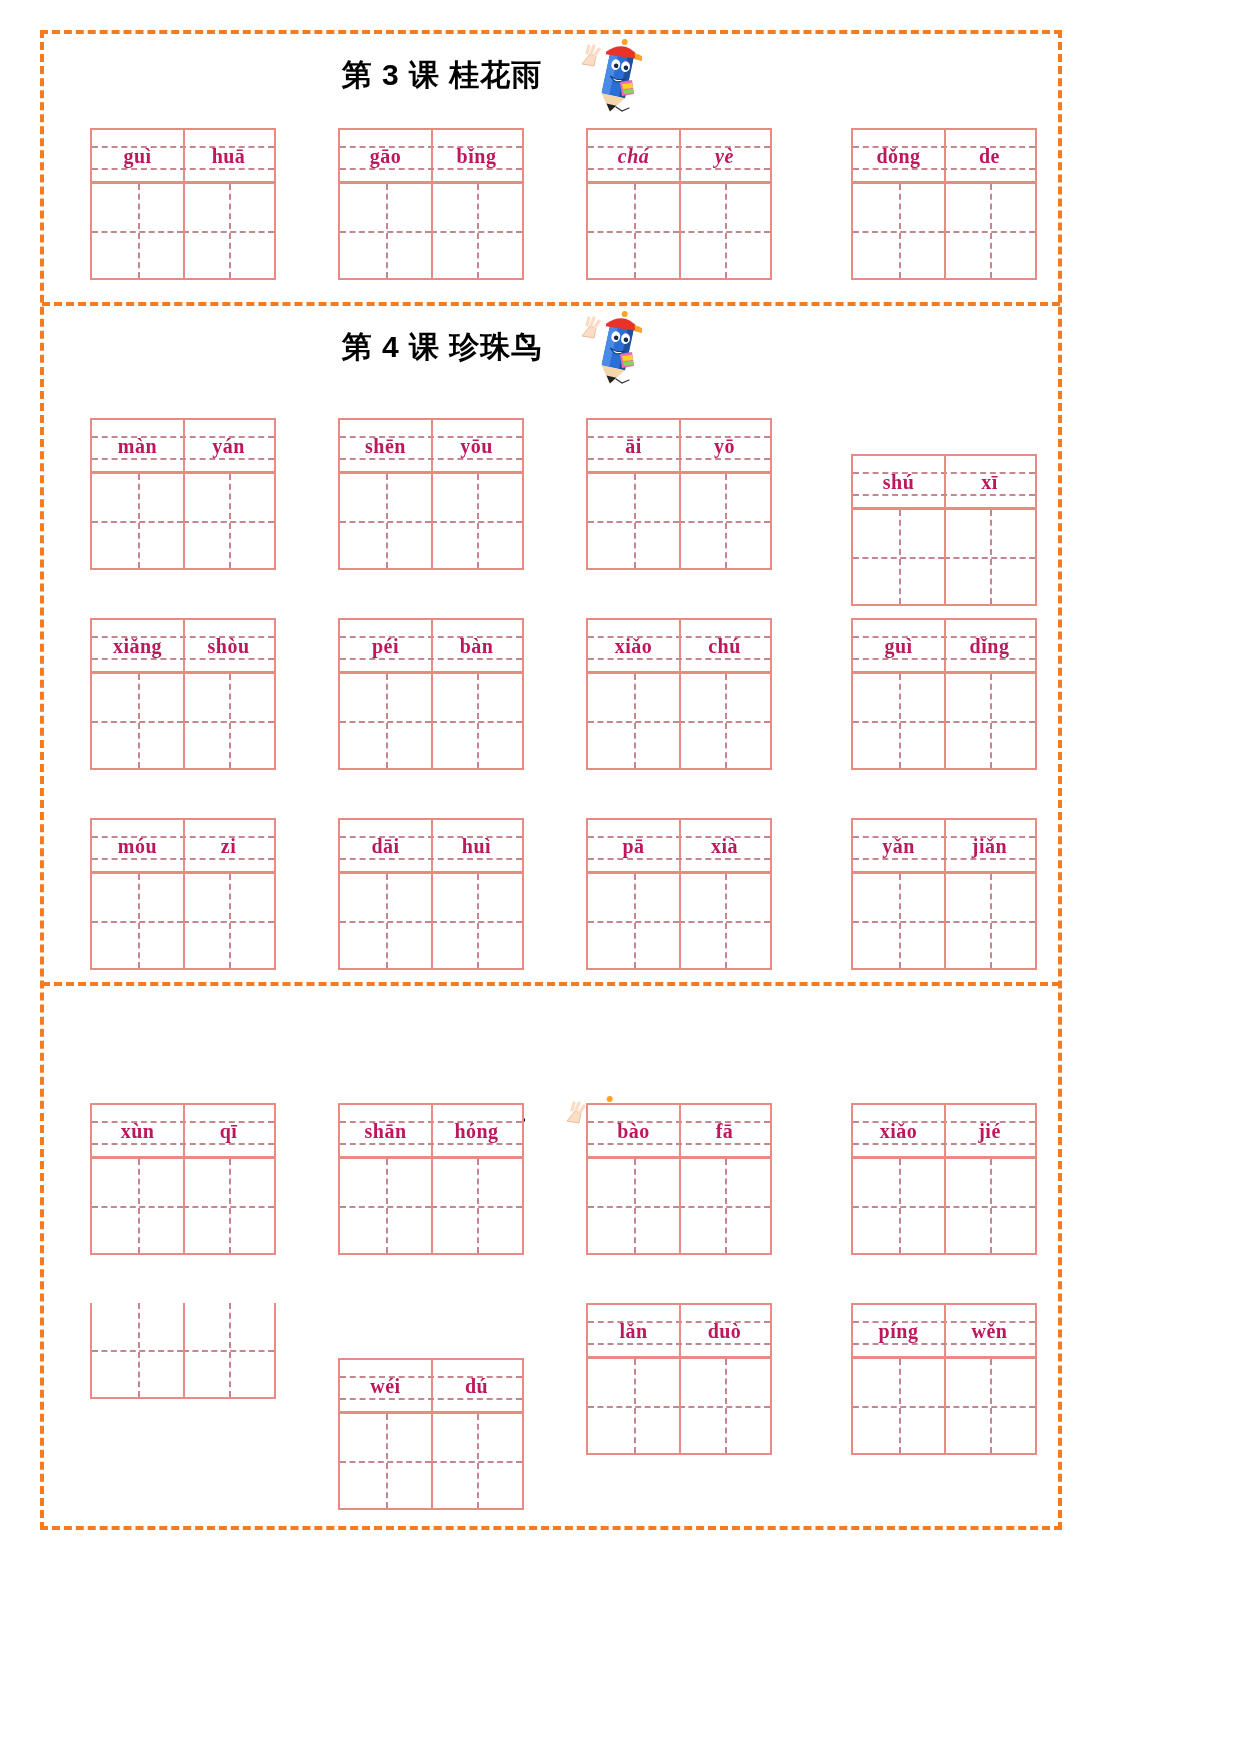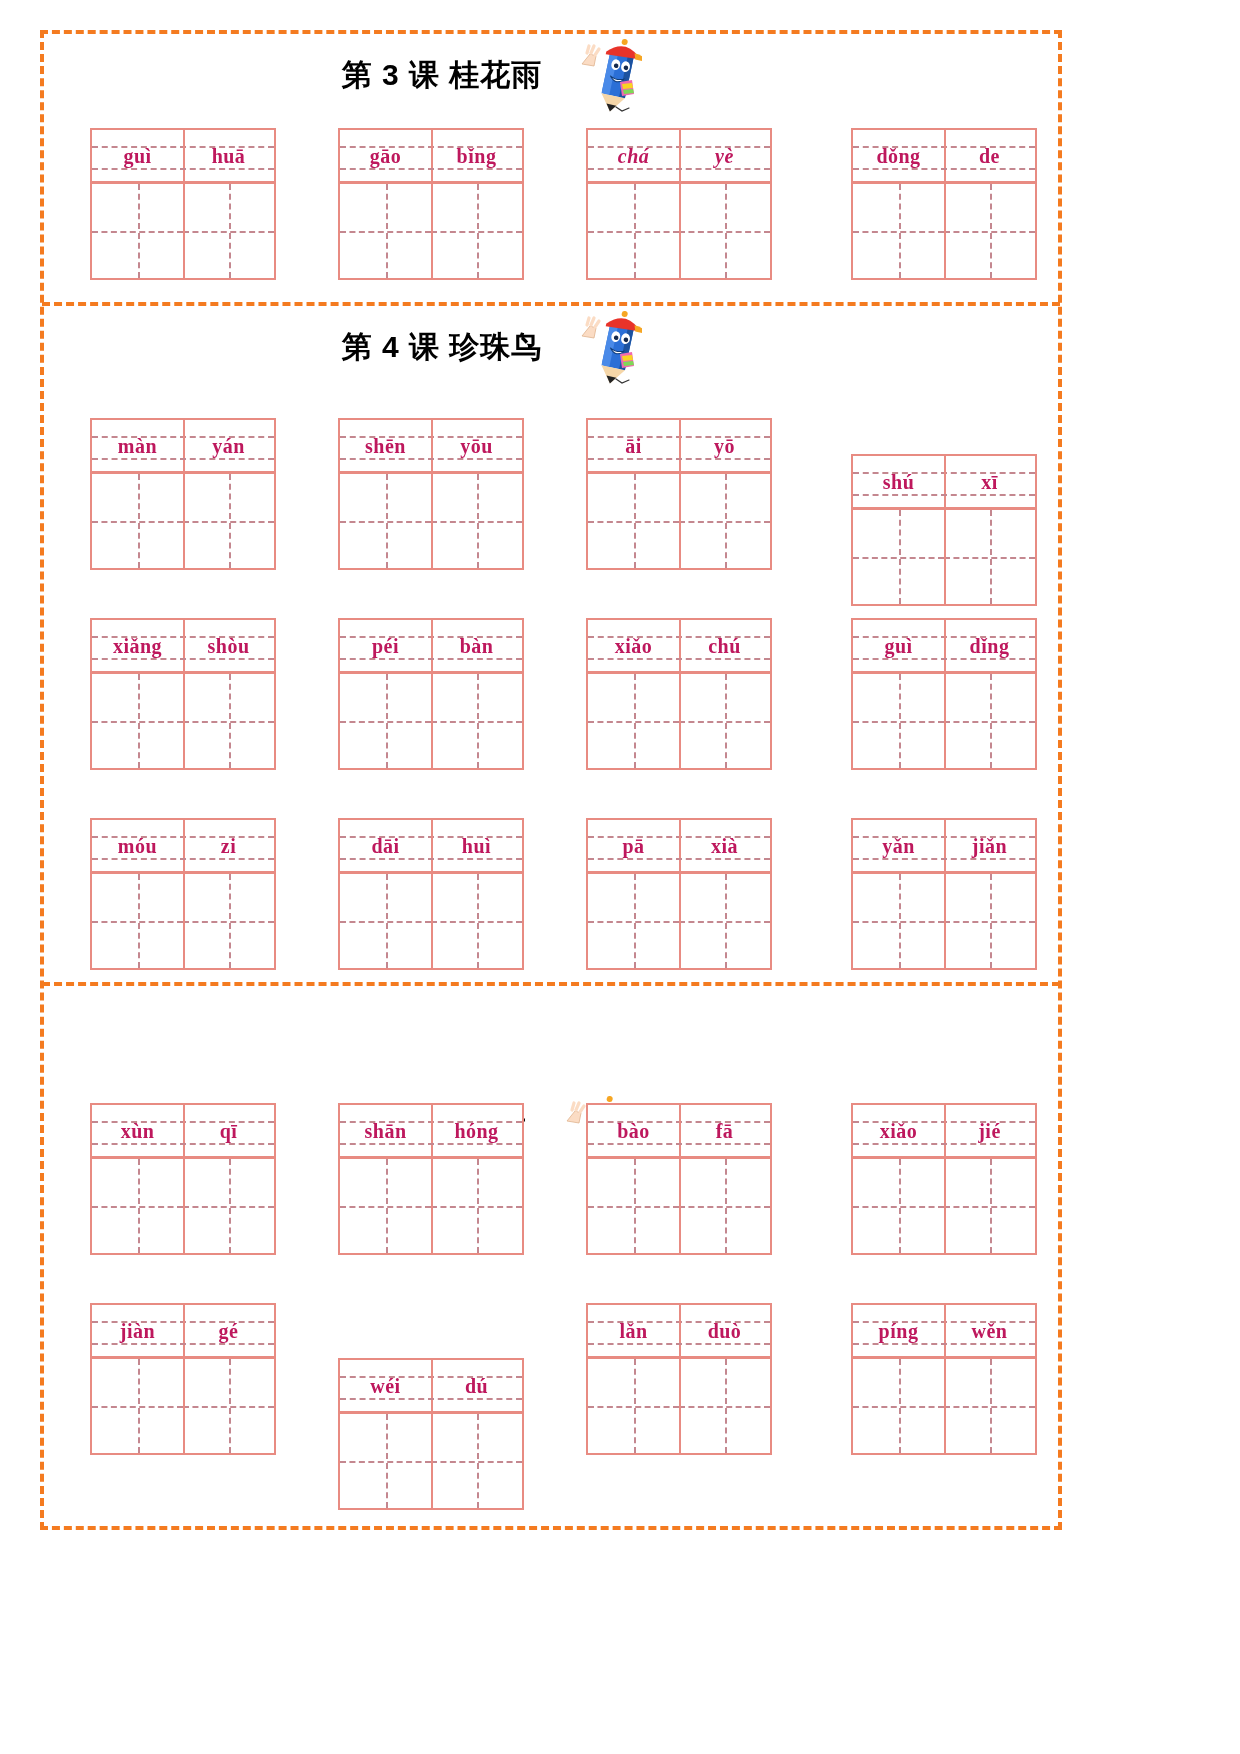--- a/index.html
+++ b/index.html
@@ -729,27 +729,20 @@
       </div>
       <div class="tian-half right">
         <div class="v"></div>
         <div class="h"></div>
       </div>
       <div class="tian-center-v"></div>
     </div>
   </div>
 
   <div class="word-box" style="left: 90px; top: 1303px;">
-    <div class="pinyin-area">
-      <div class="pinyin-mid-v"></div>
-      <div class="pinyin-cells">
-        <div class="pinyin-cell">jiàn</div>
-        <div class="pinyin-cell">gé</div>
-      </div>
-    </div>
     <div class="tian-area">
       <div class="tian-half left">
         <div class="v"></div>
         <div class="h"></div>
       </div>
       <div class="tian-half right">
         <div class="v"></div>
         <div class="h"></div>
       </div>
       <div class="tian-center-v"></div>

